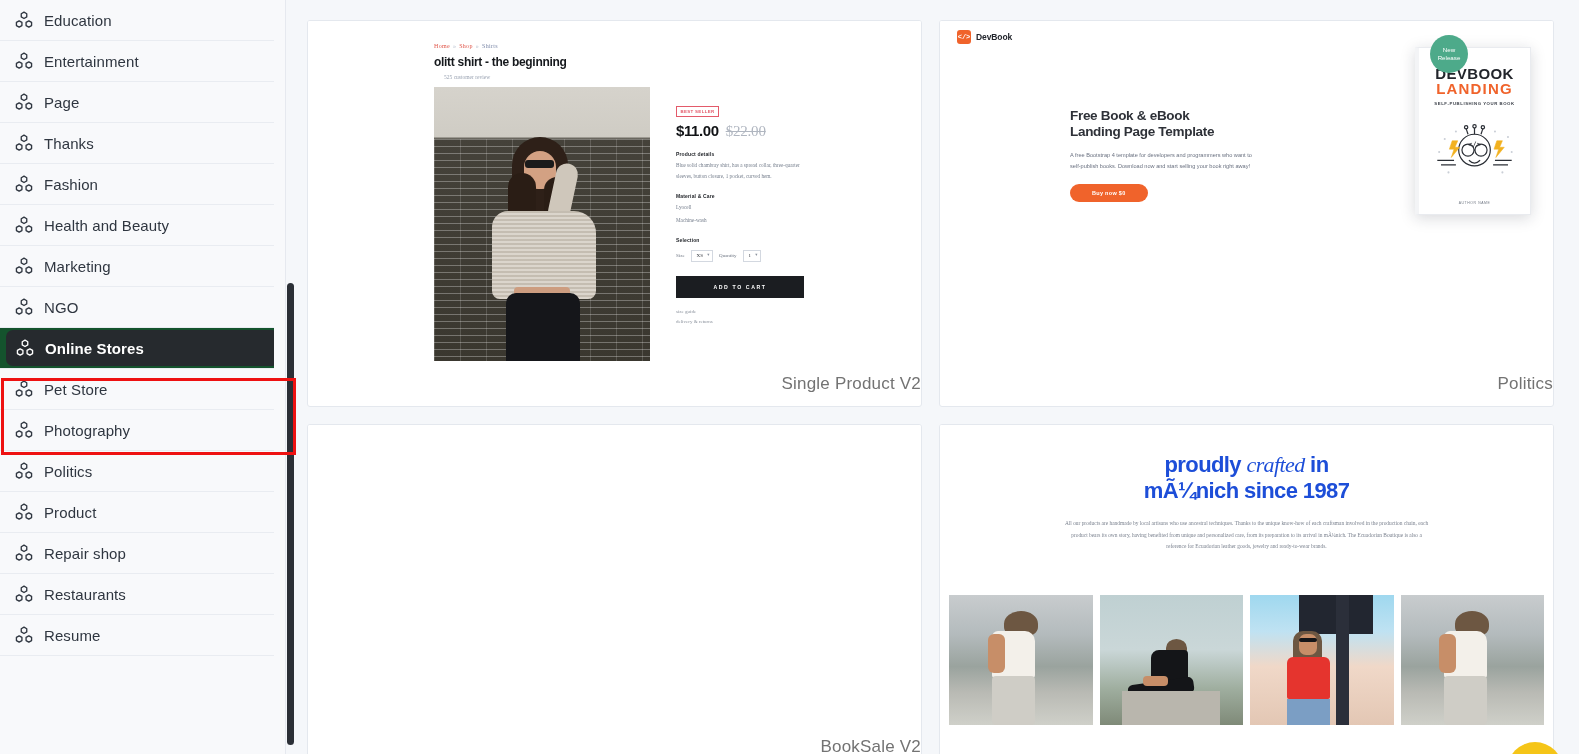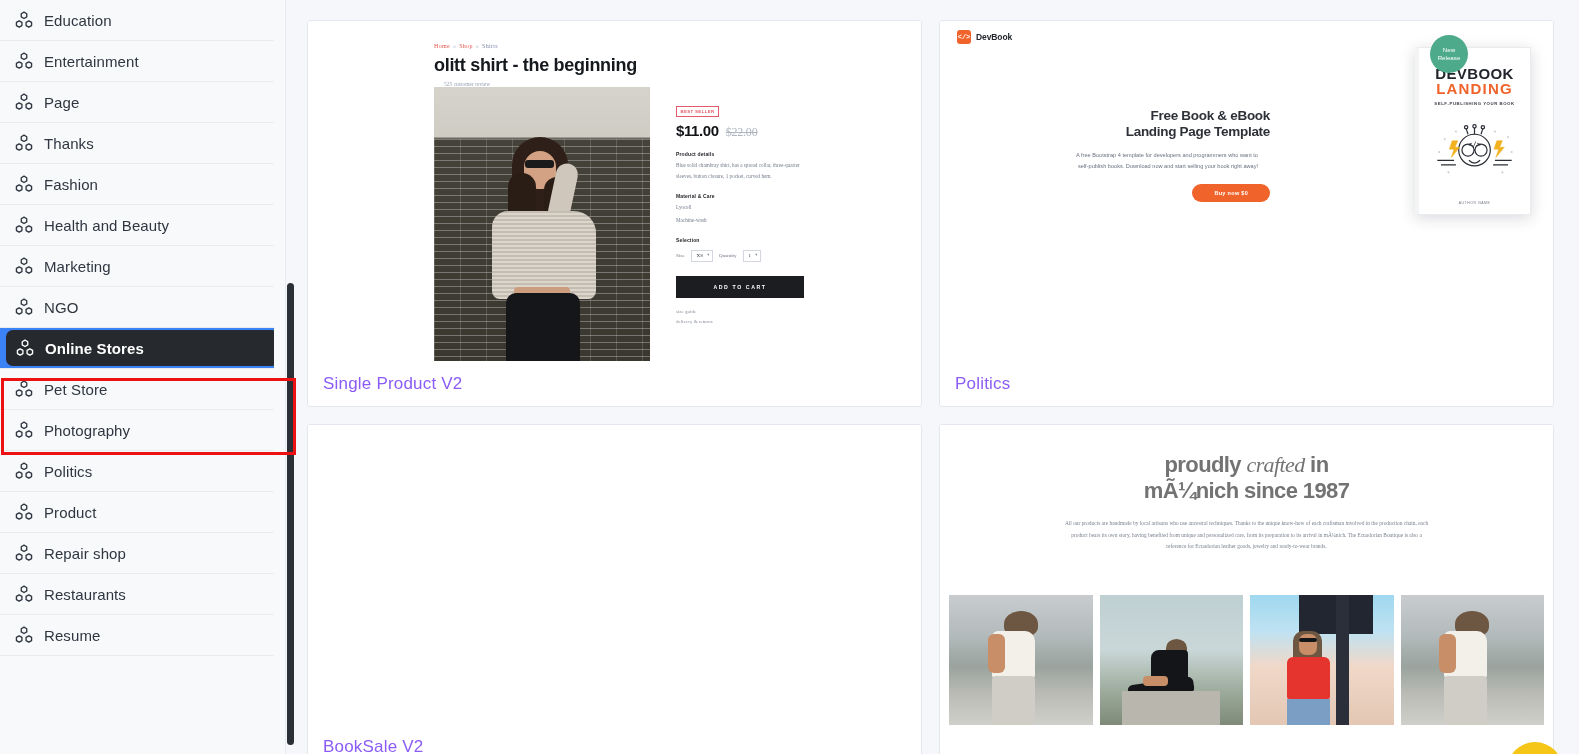--- a/index.html
+++ b/index.html
@@ -31,21 +31,21 @@
     background: #f8f9fb;
   }
   .side-item .s-ico {
     width: 20px; height: 20px;
     margin-right: 10px;
     flex: 0 0 20px;
     display: block;
   }
   .side-item .s-lbl { white-space: nowrap; letter-spacing: .1px; }
   .side-item.active-wrap {
-    background: #3b82f6;
+    background: #14532d;
     border-bottom: 1px solid #e9ecf1;
     height: 41px;
     display: flex;
     align-items: center;
     padding: 0;
   }
   .act-inner {
     background: #262a2e;
     border-radius: 7px;
     color: #fff;
@@ -106,41 +106,42 @@
     overflow: hidden;
     position: relative;
   }
   .card.top { height: 387px; }
   .card.bottom { height: 347px; }
   .thumb { position: relative; overflow: hidden; background: #fff; }
   .card.top .thumb { height: 340px; }
   .card.bottom .thumb { height: 300px; }
   .card-title {
     font-size: 17px;
-    color: #8b5cf6;
+    color: #737373;
     padding: 13px 0 0 15px;
     letter-spacing: .2px;
+    text-align: right;
   }
   .card.bottom .card-title { padding-top: 12px; }
 
   
   .sp {
     position: absolute; inset: 0;
     background: #fff;
     padding: 22px 25px 0 25px;
     font-family: "Liberation Serif", serif;
   }
   .sp-left { position: absolute; left: 126px; top: 22px; width: 232px; }
   .sp-crumb { font-size: 6px; color: #7b88a8; letter-spacing: .3px; }
   .sp-crumb b { color: #e0564a; font-weight: normal; }
   .sp-crumb .sep { color: #b9c0cf; padding: 0 3px; }
   .sp-h1 {
     font-family: "Liberation Sans", sans-serif;
     font-weight: bold;
-    font-size: 18px;
+    font-size: 12px;
     color: #15181c;
     margin-top: 6px;
     letter-spacing: -.3px;
   }
   .sp-rev { font-size: 5.5px; color: #9aa3b2; margin: 5px 0 0 10px; }
   .sp-photo {
     position: absolute; left: 126px; top: 66px;
     width: 216px; height: 275px;
     overflow: hidden;
     background: linear-gradient(#d6d3cc 0%, #cfccc4 18%, #45423a 19%, #3a372f 100%);
@@ -221,21 +222,21 @@
     font-family: "Liberation Sans", sans-serif;
   }
   .sp-price-row { display: flex; align-items: baseline; gap: 7px; margin-top: 5px; }
   .sp-price {
     font-family: "Liberation Sans", sans-serif;
     font-weight: bold;
     font-size: 15px;
     color: #101215;
     letter-spacing: -.4px;
   }
-  .sp-old { font-size: 12px; color: #b0b6c0; text-decoration: line-through; letter-spacing: -.2px; }
+  .sp-old { font-size: 15px; color: #b0b6c0; text-decoration: line-through; letter-spacing: -.2px; }
   .sp-sec-h {
     font-family: "Liberation Sans", sans-serif;
     font-weight: bold;
     font-size: 5px;
     color: #1c1f24;
     margin-top: 11px;
     letter-spacing: .15px;
   }
   .sp-body { font-size: 5.2px; color: #767f8d; line-height: 2.1; margin-top: 3px; }
   .sp-mini { font-size: 5.2px; color: #767f8d; line-height: 2.0; margin-top: 3px; }
@@ -267,21 +268,21 @@
   
   .db { position: absolute; inset: 0; background: #fff; }
   .db-logo { position: absolute; left: 17px; top: 9px; display: flex; align-items: center; gap: 5px; }
   .db-logo-sq {
     width: 14px; height: 14px; border-radius: 3px;
     background: #f0632b; color: #fff;
     font-size: 7px; display: flex; align-items: center; justify-content: center;
     font-family: "Liberation Mono", monospace; font-weight: bold;
   }
   .db-logo-txt { font-size: 8.5px; font-weight: bold; color: #23262d; letter-spacing: -.1px; }
-  .db-copy { position: absolute; left: 130px; top: 87px; width: 200px; text-align: right; }
+  .db-copy { position: absolute; left: 130px; top: 87px; width: 200px; }
   .db-h {
     font-size: 13.5px; line-height: 1.22; font-weight: bold;
     color: #2e3138; letter-spacing: -.3px;
   }
   .db-p { margin-top: 9px; font-size: 5.6px; color: #6a7180; line-height: 2.0; width: 188px; }
   .db-btn {
     margin-top: 12px;
     display: inline-block;
     background: #f0632b; color: #fff;
     border-radius: 40px;
@@ -312,21 +313,21 @@
   .bk-t1 { font-size: 15px; font-weight: bold; color: #22252b; letter-spacing: .4px; font-family: "Liberation Sans", sans-serif; }
   .bk-t2 { font-size: 15px; font-weight: bold; color: #f0632b; letter-spacing: 1.2px; margin-top: -2px; }
   .bk-t3 { font-size: 4.3px; font-weight: bold; color: #3a3f48; letter-spacing: .55px; margin-top: 4px; }
   .bk-art { position: relative; width: 100%; height: 74px; margin-top: 8px; }
   .bk-au { font-size: 3.4px; color: #6f7682; letter-spacing: .6px; position: absolute; bottom: 9px; left: 0; right: 0; text-align: center; }
 
   
   .eb { position: absolute; inset: 0; background: #fff; }
   .eb-head { position: absolute; left: 0; right: 0; top: 27px; text-align: center; }
   .eb-h {
-    font-size: 22px; font-weight: bold; color: #737373;
+    font-size: 22px; font-weight: bold; color: #1d4ed8;
     line-height: 1.18; letter-spacing: -.6px;
   }
   .eb-h i { font-family: "Liberation Serif", serif; font-weight: normal; font-style: italic; }
   .eb-p {
     margin: 14px auto 0 auto; width: 370px;
     font-size: 5.4px; color: #7b828f; line-height: 2.15; text-align: center;
     font-family: "Liberation Serif", serif;
   }
   .eb-gal {
     position: absolute; left: 8px; right: 8px; bottom: 0; top: 170px;

